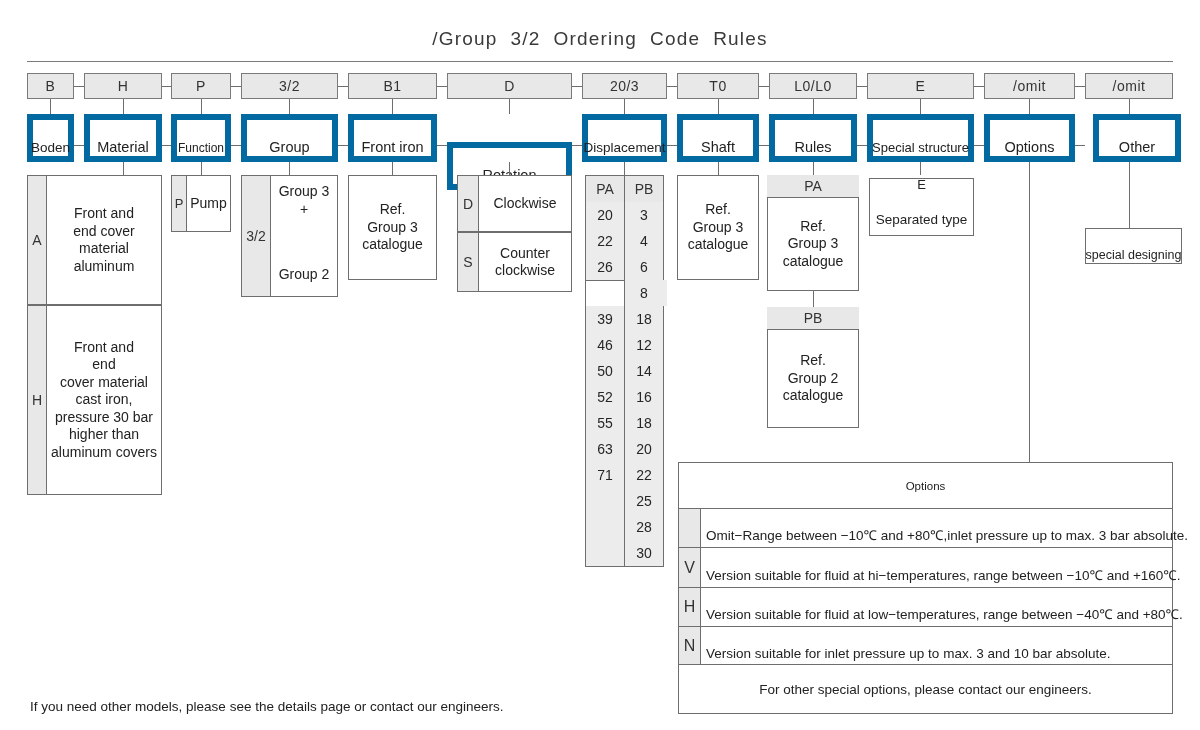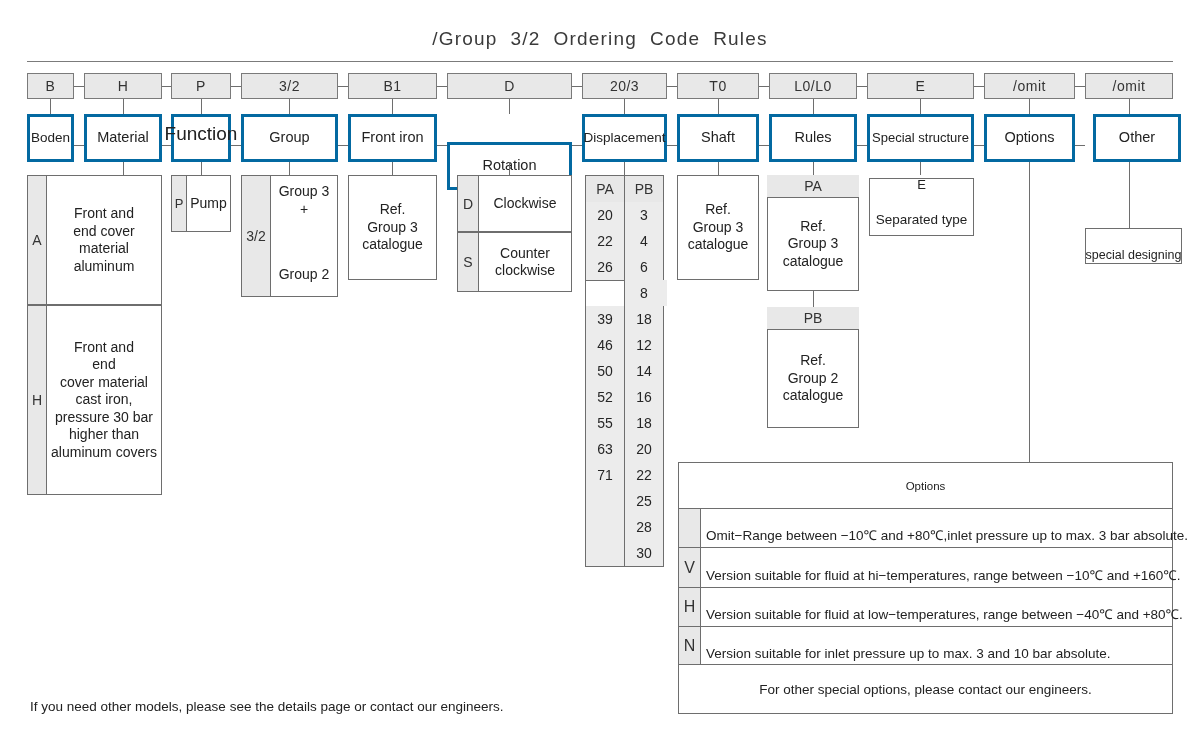--- a/index.html
+++ b/index.html
@@ -34,25 +34,25 @@
     background:#ffffff;
   }
   .code-box{
     background:#e8e8e8;
     border:1px solid #7a7a7a;
     display:flex;align-items:center;justify-content:center;
     font-size:14px;color:#333;
     letter-spacing:0.5px;
   }
   .label-box{
-    border:3px solid #0369a1;
+    border:6px solid #0369a1;
     background:#ffffff;
     display:flex;align-items:flex-end;justify-content:center;
     font-size:14.5px;color:#222;
-    padding-bottom:14px;
+    padding-bottom:1px;
     white-space:nowrap;
   }
   .hline{background:#6e6e6e;height:1px;}
   .vline{background:#6e6e6e;width:1px;}
 
   .cell-txt{
     display:flex;align-items:center;justify-content:center;
     text-align:center;font-size:14px;color:#222;line-height:1.25;
     white-space:pre-line;
   }
@@ -140,21 +140,21 @@
   <div class="abs hline" style="left:437px;top:86px;width:10px;"></div>
   <div class="abs hline" style="left:572px;top:86px;width:10px;"></div>
   <div class="abs hline" style="left:667px;top:86px;width:10px;"></div>
   <div class="abs hline" style="left:759px;top:86px;width:10px;"></div>
   <div class="abs hline" style="left:857px;top:86px;width:10px;"></div>
   <div class="abs hline" style="left:974px;top:86px;width:10px;"></div>
   <div class="abs hline" style="left:1075px;top:86px;width:10px;"></div>
 
   <div class="abs label-box" style="left:27px;top:114px;width:47px;height:48px;font-size:13.5px;">Boden</div>
   <div class="abs label-box" style="left:84px;top:114px;width:78px;height:48px;">Material</div>
-  <div class="abs label-box" style="left:171px;top:114px;width:60px;height:48px;font-size:19px;">Function</div>
+  <div class="abs label-box" style="left:171px;top:114px;width:60px;height:48px;font-size:12px;">Function</div>
   <div class="abs label-box" style="left:241px;top:114px;width:97px;height:48px;">Group</div>
   <div class="abs label-box" style="left:348px;top:114px;width:89px;height:48px;">Front  iron</div>
   <div class="abs label-box" style="left:447px;top:114px;width:125px;height:48px;margin-top:28px;">Rotation</div>
   <div class="abs label-box" style="left:582px;top:114px;width:85px;height:48px;font-size:13.5px;">Displacement</div>
   <div class="abs label-box" style="left:677px;top:114px;width:82px;height:48px;">Shaft</div>
   <div class="abs label-box" style="left:769px;top:114px;width:88px;height:48px;">Rules</div>
   <div class="abs label-box" style="left:867px;top:114px;width:107px;height:48px;font-size:13px;">Special structure</div>
   <div class="abs label-box" style="left:984px;top:114px;width:91px;height:48px;">Options</div>
   <div class="abs label-box" style="left:1085px;top:114px;width:88px;height:48px;margin-left:8px;">Other</div>
 

